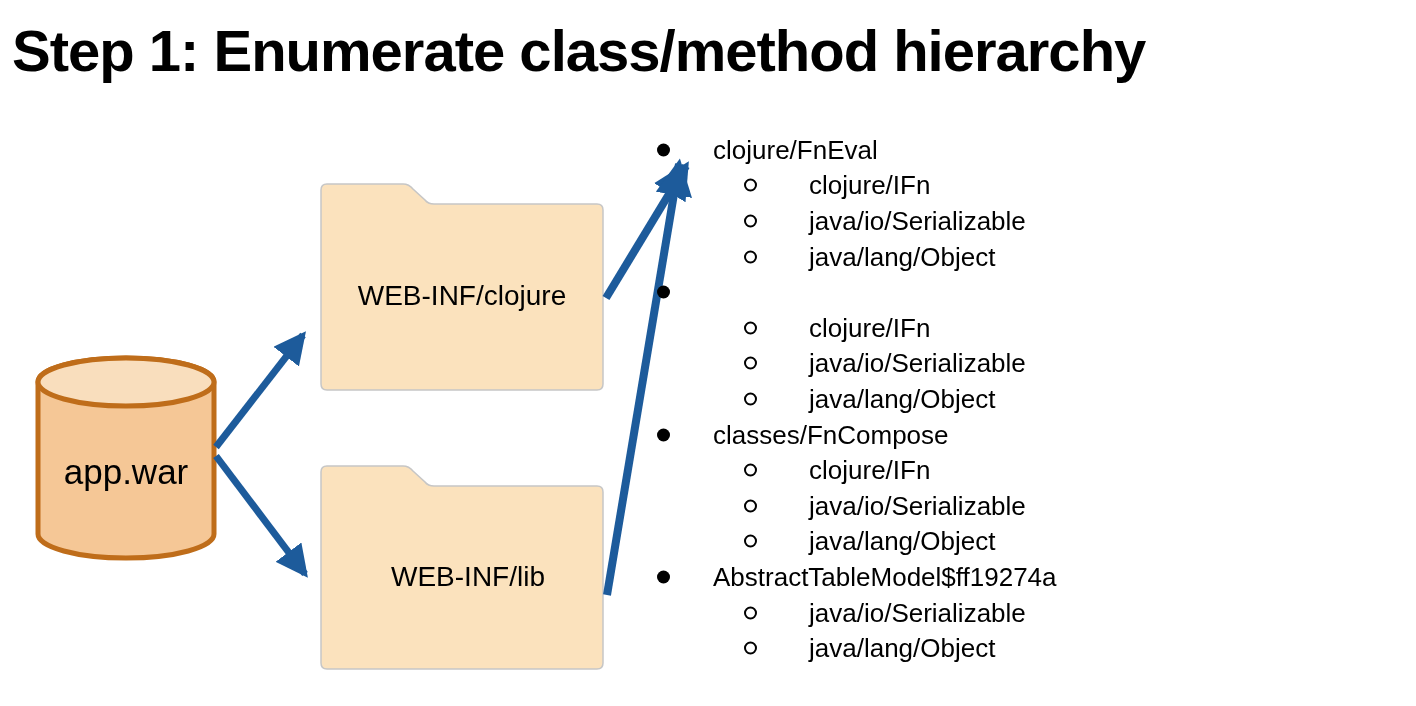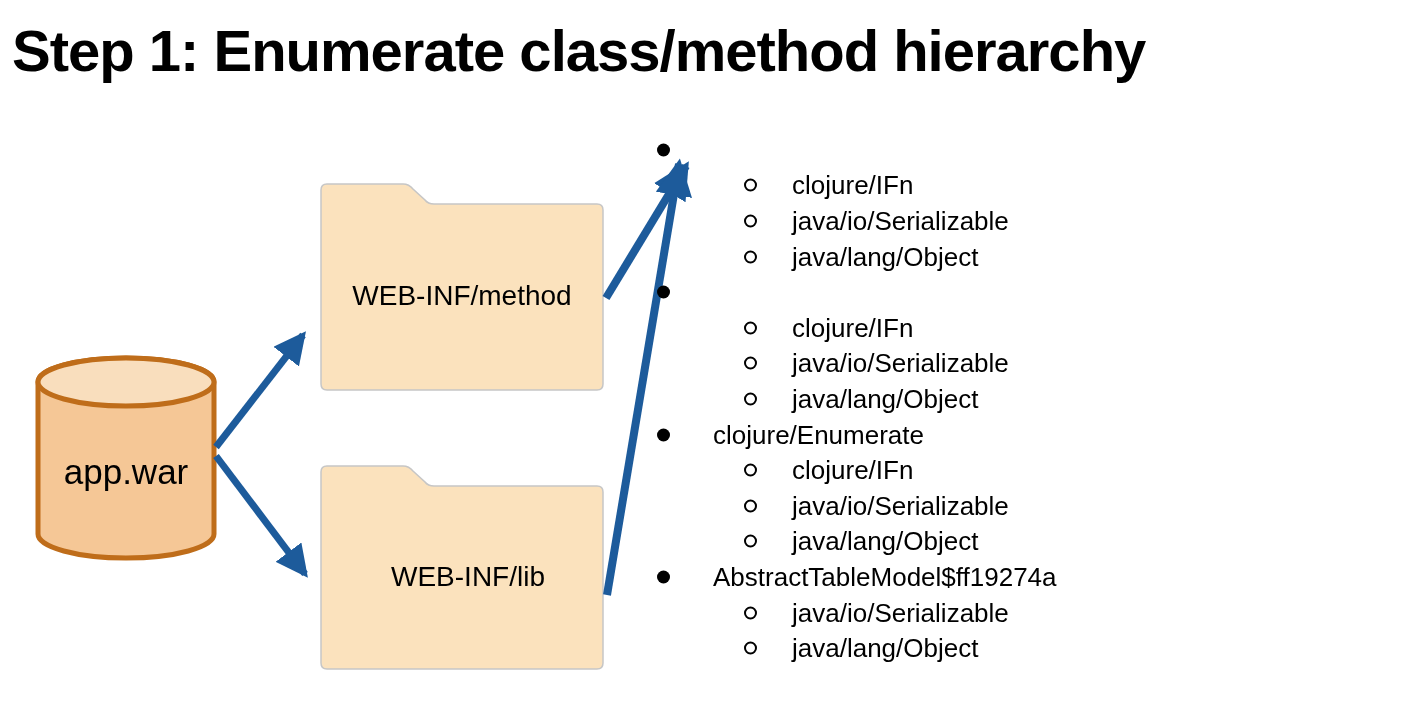--- a/index.html
+++ b/index.html
@@ -62,21 +62,21 @@
     top: 50%;
     transform: translateY(-50%);
     width: 13px;
     height: 13px;
     border-radius: 50%;
     box-sizing: border-box;
   }
   .row.lvl1 .marker { left: 9px;  background: #000000; }
   .row.lvl1 .txt    { left: 65px; }
   .row.lvl2 .marker { left: 96px; border: 2px solid #000000; background: transparent; }
-  .row.lvl2 .txt    { left: 144px; text-align: center; }
+  .row.lvl2 .txt    { left: 161px; text-align: center; }
 </style>
 </head>
 <body>
 
 <div class="canvas">
 
   <h1 class="slide-title">Step 1: Enumerate class/method hierarchy</h1>
 
   <svg class="diagram-svg" viewBox="0 0 1416 706" xmlns="http://www.w3.org/2000/svg">
     <defs>
@@ -96,26 +96,27 @@
     <path d="M321,472 Q321,466 327,466 L403,466 Q409,466 413,471 L425,482 Q428,486 434,486
              L597,486 Q603,486 603,492 L603,663 Q603,669 597,669 L327,669 Q321,669 321,663 Z" stroke-width="1.5" fill="#fbe2bd" stroke="#c6c6c6"></path>
 
     <line x1="216" y1="447" x2="303" y2="335" stroke-width="7" marker-end="url(#ah)" stroke="#1d5b9b"></line>
     <line x1="216" y1="456" x2="305" y2="574" stroke-width="7" marker-end="url(#ah)" stroke="#1d5b9b"></line>
     <line x1="606" y1="298" x2="686" y2="166" stroke-width="8" marker-end="url(#ah)" stroke="#1d5b9b"></line>
     <line x1="607" y1="595" x2="679" y2="164" stroke-width="8" marker-end="url(#ah)" stroke="#1d5b9b"></line>
   </svg>
 
   <div class="shape-label war-label" style="left:126px; top:472px;">app.war</div>
-  <div class="shape-label folder-label" style="left:462px; top:296px;">WEB-INF/method</div>
+  <div class="shape-label folder-label" style="left:462px; top:296px;">WEB-INF/clojure</div>
   <div class="shape-label folder-label" style="left:468px; top:577px;">WEB-INF/lib</div>
 
   <div class="hierarchy">
       <div class="row lvl1">
         <span class="marker"></span>
+        <span class="txt">clojure/FnEval</span>
       </div>
       <div class="row lvl2">
         <span class="marker"></span>
         <span class="txt">clojure/IFn</span>
       </div>
       <div class="row lvl2">
         <span class="marker"></span>
         <span class="txt">java/io/Serializable</span>
       </div>
       <div class="row lvl2">
@@ -132,21 +133,21 @@
       <div class="row lvl2">
         <span class="marker"></span>
         <span class="txt">java/io/Serializable</span>
       </div>
       <div class="row lvl2">
         <span class="marker"></span>
         <span class="txt">java/lang/Object</span>
       </div>
       <div class="row lvl1">
         <span class="marker"></span>
-        <span class="txt">clojure/Enumerate</span>
+        <span class="txt">classes/FnCompose</span>
       </div>
       <div class="row lvl2">
         <span class="marker"></span>
         <span class="txt">clojure/IFn</span>
       </div>
       <div class="row lvl2">
         <span class="marker"></span>
         <span class="txt">java/io/Serializable</span>
       </div>
       <div class="row lvl2">

